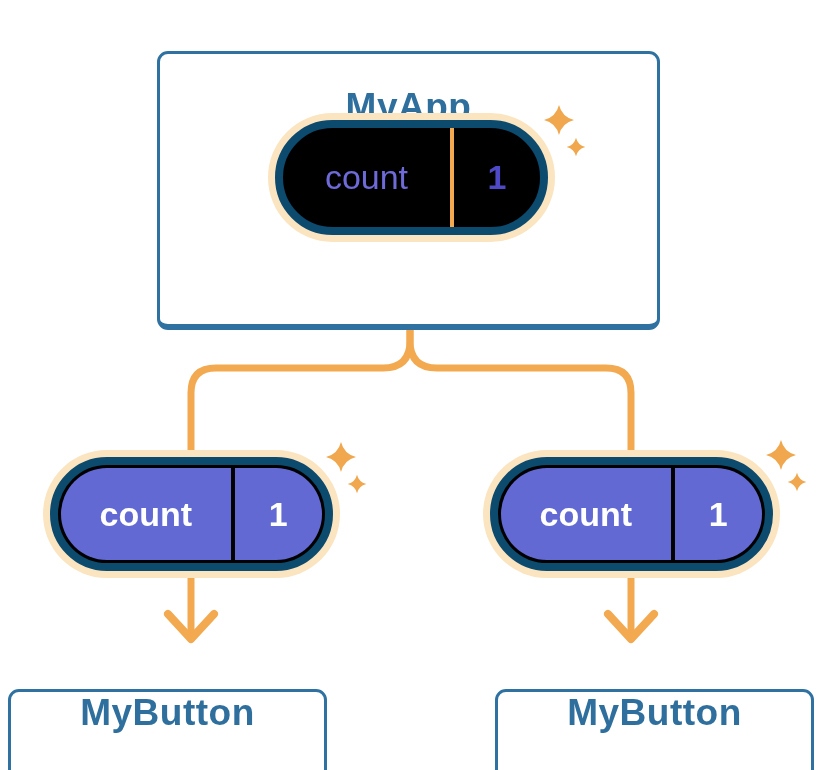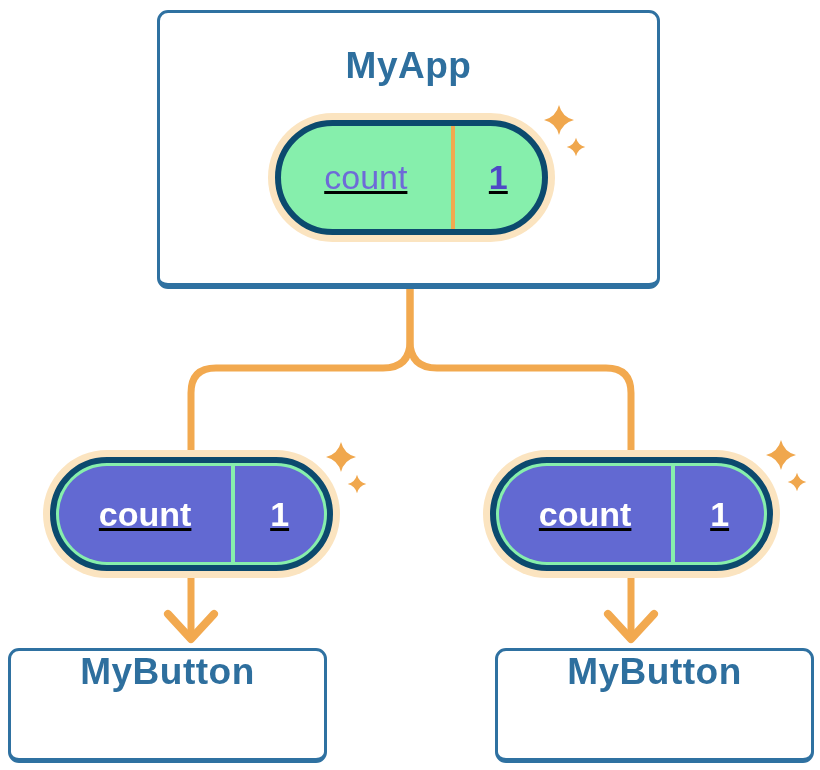--- a/index.html
+++ b/index.html
@@ -24,20 +24,21 @@
     pointer-events: none;
   }
   
   .card {
     position: absolute;
     box-sizing: border-box;
     background: #ffffff;
     border: 3px solid #2f71a1;
     border-bottom-width: 6px;
     border-radius: 11px;
+    margin-top: 41px;
   }
   .card-root {
     left: 157px; top: 10px;
     width: 503px; height: 279px;
   }
   .card-leaf {
     width: 319px; height: 115px;
     top: 648px;
     border-bottom-width: 5px;
     display: flex;
@@ -53,27 +54,26 @@
     letter-spacing: 0.5px;
     text-align: center;
   }
   .card-root .card-title {
     margin-top: 32px;
   }
   
   .pill {
     position: absolute;
     box-sizing: border-box;
-    border: 6px solid #0c4a6e;
+    border: 8px solid #0c4a6e;
     border-radius: 999px;
     box-shadow: 0 0 0 7px #fbe4c0;
-    background: #86efac;
+    background: #000000;
     display: flex;
     font-size: 34px;
-    text-decoration: underline;
   }
   .pill-state {
     left: 275px; top: 120px;
     width: 273px; height: 115px;
     overflow: hidden;
   }
   .pill-state .pill-name {
     flex: 66;
     display: flex; align-items: center; justify-content: center;
     color: #6e6ad8;

